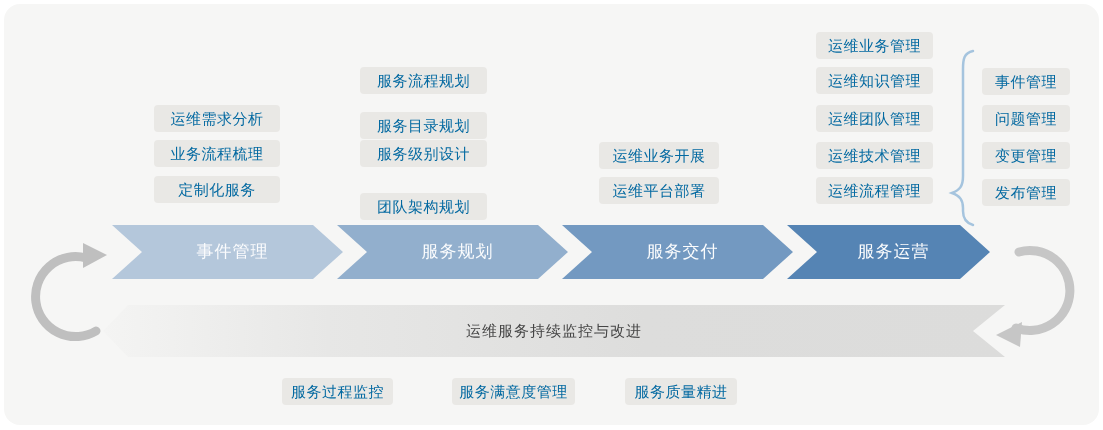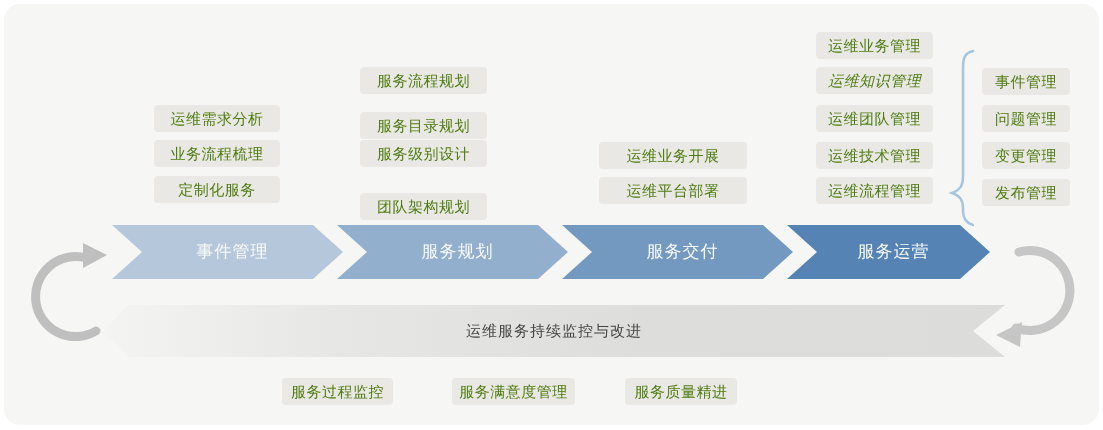--- a/index.html
+++ b/index.html
@@ -20,27 +20,27 @@
 
   
   .tag {
     position: absolute;
     height: 27px;
     line-height: 27px;
     background: #e9e8e5;
     border-radius: 4px;
     text-align: center;
     font-size: 15px;
-    color: #4d7c0f;
+    color: #0369a1;
     letter-spacing: 0.5px;
     white-space: nowrap;
   }
   .col1 { left: 154px; width: 126px; }
   .col2 { left: 360px; width: 127px; }
-  .col3 { left: 599px; width: 148px; }
+  .col3 { left: 599px; width: 120px; }
   .col4 { left: 816px; width: 117px; }
   .col5 { left: 982px; width: 88px; }
 
   
   .stage-label {
     position: absolute;
     top: 225px; height: 54px;
     line-height: 54px;
     text-align: center;
     font-size: 17px;
@@ -105,21 +105,21 @@
 
 <div class="tag col2" style="top:67px;">服务流程规划</div>
 <div class="tag col2" style="top:105px;margin-top:7px;">服务目录规划</div>
 <div class="tag col2" style="top:140px;">服务级别设计</div>
 <div class="tag col2" style="top:161px;margin-top:32px;">团队架构规划</div>
 
 <div class="tag col3" style="top:142px;">运维业务开展</div>
 <div class="tag col3" style="top:177px;">运维平台部署</div>
 
 <div class="tag col4" style="top:32px;">运维业务管理</div>
-<div class="tag col4" style="top:67px;font-style:italic;">运维知识管理</div>
+<div class="tag col4" style="top:67px;">运维知识管理</div>
 <div class="tag col4" style="top:105px;">运维团队管理</div>
 <div class="tag col4" style="top:142px;">运维技术管理</div>
 <div class="tag col4" style="top:177px;">运维流程管理</div>
 
 <div class="tag col5" style="top:68px;">事件管理</div>
 <div class="tag col5" style="top:105px;">问题管理</div>
 <div class="tag col5" style="top:142px;">变更管理</div>
 <div class="tag col5" style="top:179px;">发布管理</div>
 
 <div class="tag" style="left:282px; top:378px; width:111px;">服务过程监控</div>

